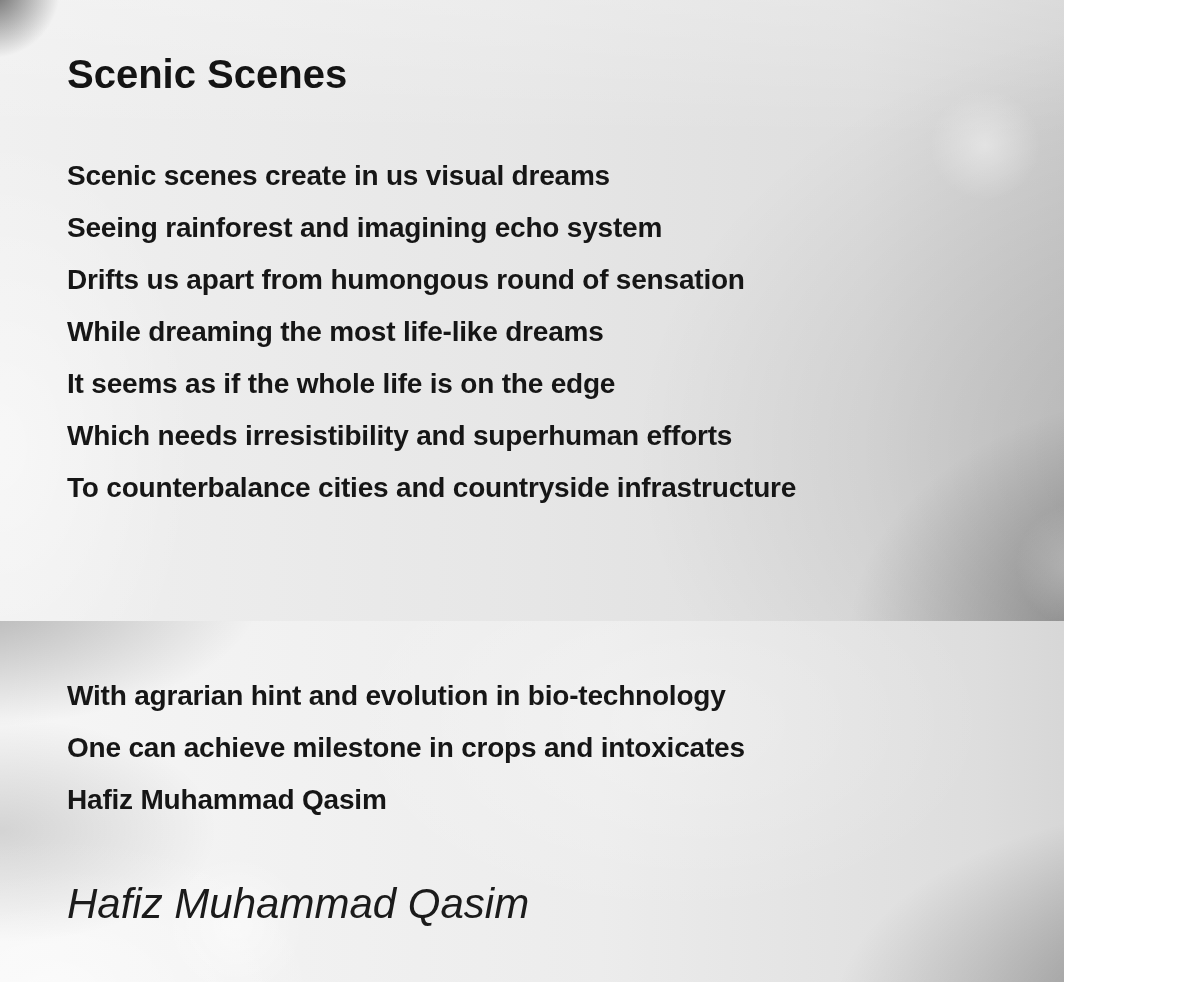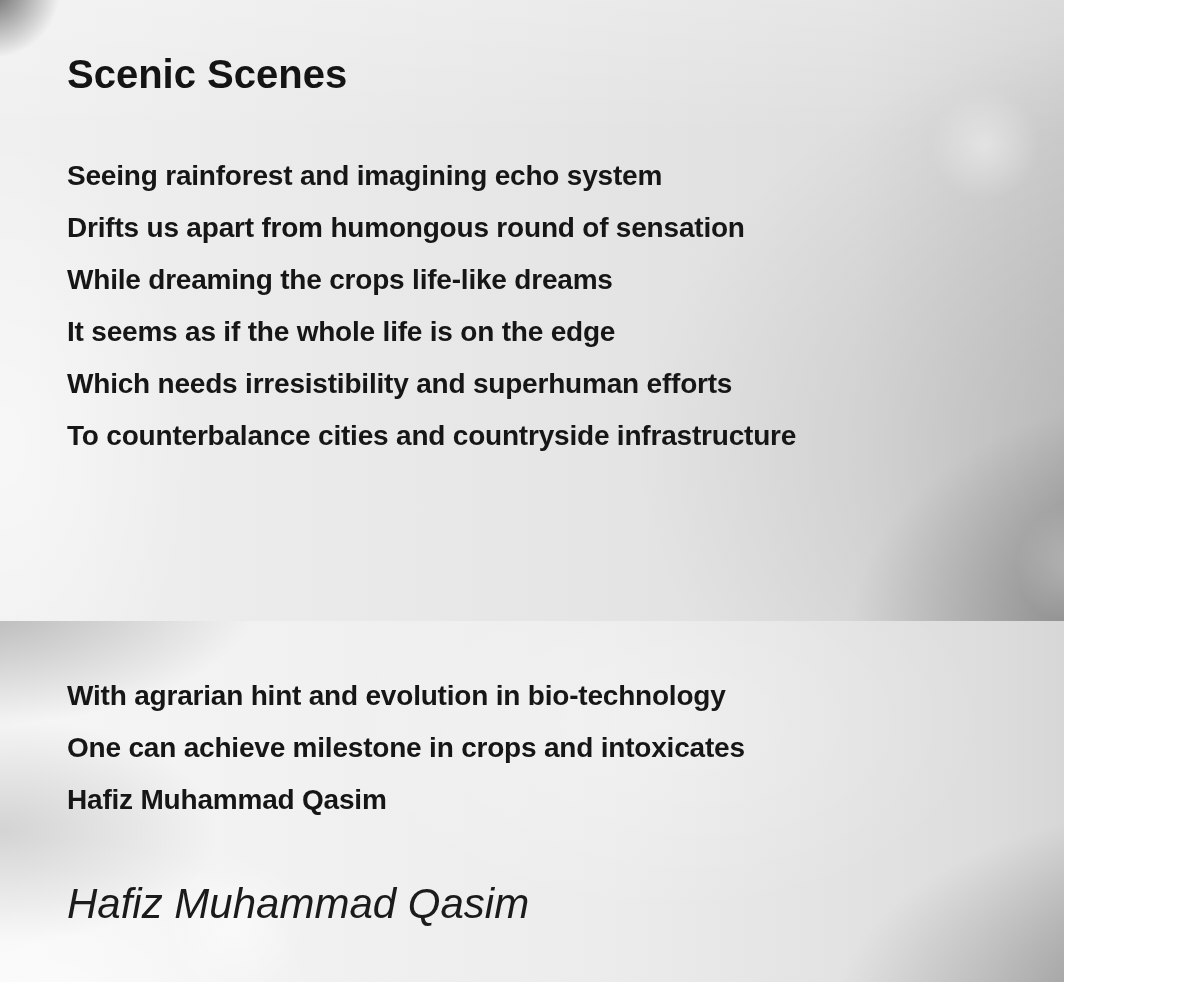--- a/index.html
+++ b/index.html
@@ -94,23 +94,24 @@
 <body>
 
 <div class="page">
 
   <div class="bg-a"></div>
   <div class="bg-b"></div>
 
   <h1 class="title">Scenic Scenes</h1>
 
   <div class="stanza stanza-1">
+    <div class="line">Scenic scenes create in us visual dreams</div>
     <div class="line">Seeing rainforest and imagining echo system</div>
     <div class="line">Drifts us apart from humongous round of sensation</div>
-    <div class="line">While dreaming the crops life-like dreams</div>
+    <div class="line">While dreaming the most life-like dreams</div>
     <div class="line">It seems as if the whole life is on the edge</div>
     <div class="line">Which needs irresistibility and superhuman efforts</div>
     <div class="line">To counterbalance cities and countryside infrastructure</div>
   </div>
 
   <div class="stanza stanza-2">
     <div class="line">With agrarian hint and evolution in bio-technology</div>
     <div class="line">One can achieve milestone in crops and intoxicates</div>
     <div class="line">Hafiz Muhammad Qasim</div>
   </div>

